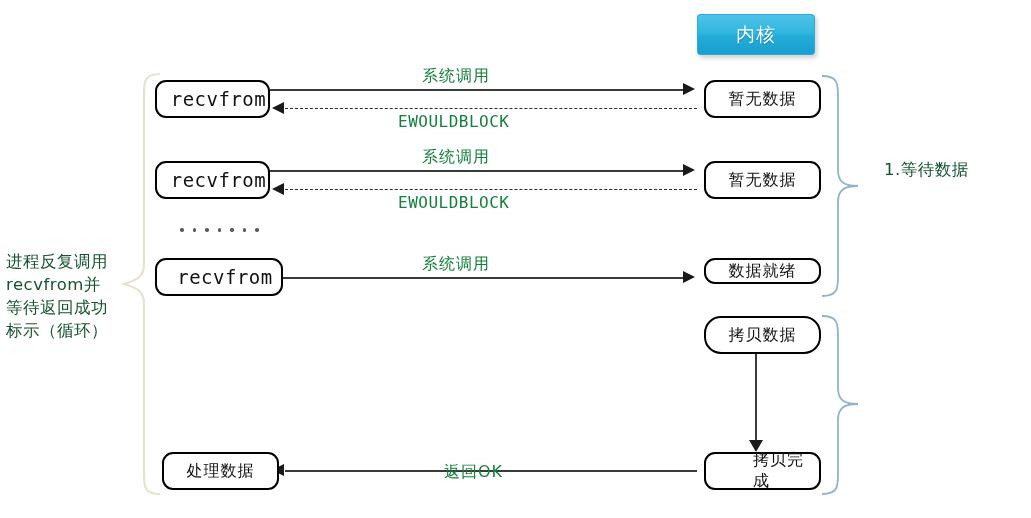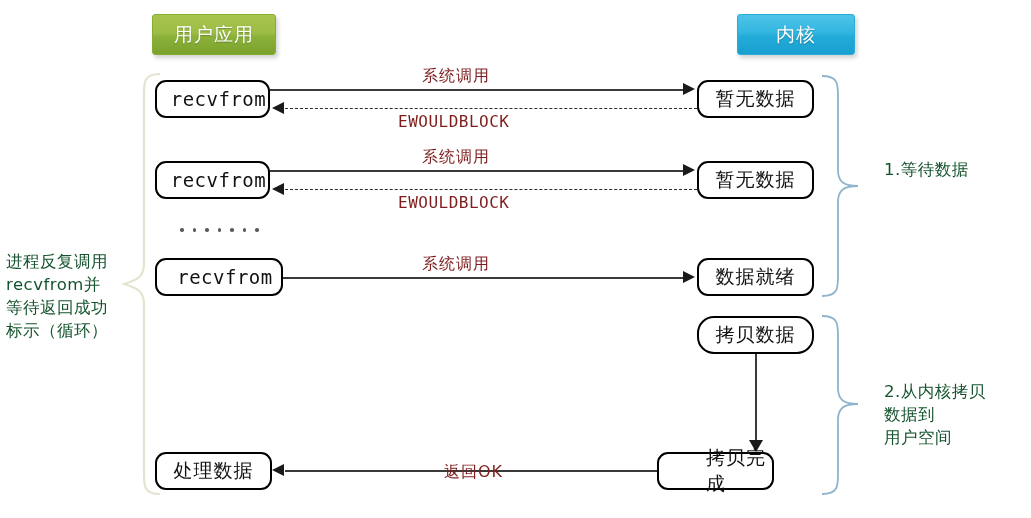--- a/index.html
+++ b/index.html
@@ -30,21 +30,21 @@
     border-radius: 3px;
     text-shadow: 0 1px 1px rgba(0,0,0,0.25);
     box-shadow: 2px 3px 4px rgba(0,0,0,0.18);
   }
   .pill-user {
     left: 152px; top: 14px; width: 122px; height: 39px;
     background: linear-gradient(to bottom, #a8c44f 0%, #9dbd45 45%, #8cb13a 55%, #7aa32c 100%);
     border: 1px solid #86ad33;
   }
   .pill-kernel {
-    left: 737px; top: 14px; width: 116px; height: 39px;
+    left: 697px; top: 14px; width: 116px; height: 39px;
     background: linear-gradient(to bottom, #4fc3e8 0%, #32b6e0 45%, #23abd8 55%, #189fd0 100%);
     border: 1px solid #2badd8;
   }
 
   
   .node {
     position: absolute;
     box-sizing: border-box;
     display: flex;
     align-items: center;
@@ -56,22 +56,23 @@
     z-index: 5;
   }
   .node.mono {
     font-family: "DejaVu Sans Mono", "Liberation Mono", monospace;
     font-size: 19px;
     letter-spacing: 0.5px;
     padding-left: 12px;
   }
   .node.cjk {
     font-family: "DejaVu Sans", "Liberation Sans", sans-serif;
-    font-size: 19px;
+    font-size: 16px;
     letter-spacing: 1px;
+    margin-left: 7px;
   }
 
   
   .line {
     position: absolute;
     background: #3a3a3a;
     height: 1.6px;
     z-index: 2;
   }
   .vline {
@@ -107,21 +108,21 @@
     width: 0; height: 0;
     border-left: 7px solid transparent;
     border-right: 7px solid transparent;
     border-top: 12px solid #1a1a1a;
     z-index: 3;
   }
 
   
   .elabel {
     position: absolute;
-    color: #7f1d1d;
+    color: #15803d;
     font-size: 16px;
     white-space: nowrap;
     z-index: 4;
   }
   .elabel.cjk {
     font-family: "DejaVu Sans", "Liberation Sans", sans-serif;
     letter-spacing: 1px;
   }
   .elabel.mono {
     font-family: "DejaVu Sans Mono", "Liberation Mono", monospace;
@@ -157,21 +158,20 @@
   .brace {
     position: absolute;
     z-index: 1;
   }
 </style>
 </head>
 <body>
 
 <div id="canvas">
 
-  <div class="pill pill-user">用户应用</div>
   <div class="pill pill-kernel">内核</div>
 
   <svg class="brace" style="left:122px; top:72px; width:40px; height:424px;" viewBox="0 0 40 424">
     <path d="M38 2 C22 2 22 10 22 22 L22 192 C22 204 16 208 2 212
              C16 216 22 220 22 232 L22 402 C22 414 22 422 38 422" fill="none" stroke="#e5e3cf" stroke-width="2.2"></path>
   </svg>
 
   <svg class="brace" style="left:820px; top:74px; width:40px; height:224px;" viewBox="0 0 40 224">
     <path d="M2 2 C18 2 18 10 18 22 L18 96 C18 108 24 112 38 112
              C24 112 18 116 18 128 L18 202 C18 214 18 222 2 222" fill="none" stroke="#8fb4cc" stroke-width="1.8"></path>
@@ -181,23 +181,20 @@
     <path d="M2 2 C18 2 18 10 18 22 L18 74 C18 86 24 90 38 90
              C24 90 18 94 18 106 L18 160 C18 172 18 180 2 180" fill="none" stroke="#8fb4cc" stroke-width="1.8"></path>
   </svg>
 
   <div class="caption" style="left:6px; top:250px; width:122px;">进程反复调用
 recvfrom并
 等待返回成功
 标示（循环）</div>
 
   <div class="caption" style="left:884px; top:158px; width:145px;">1.等待数据</div>
-  <div class="caption" style="left:884px; top:380px; width:145px;">2.从内核拷贝
-   数据到
-   用户空间</div>
 
   <div class="node mono" style="left:155px; top:80px; width:115px; height:38px;">recvfrom</div>
   <div class="node cjk" style="left:697px; top:80px; width:117px; height:38px;">暂无数据</div>
 
   <div class="line" style="left:270px; top:89px; width:413px;"></div>
   <div class="arrow-r" style="left:683px; top:83px;"></div>
   <div class="elabel cjk" style="left:422px; top:66px;">系统调用</div>
 
   <div class="dashed" style="left:285px; top:108px; width:412px;"></div>
   <div class="arrow-l" style="left:272px; top:102px;"></div>
@@ -218,30 +215,30 @@
     <i></i>
       <i></i>
       <i></i>
       <i></i>
       <i></i>
       <i></i>
       <i></i>
   </div>
 
   <div class="node mono" style="left:155px; top:258px; width:128px; height:38px;">recvfrom</div>
-  <div class="node cjk" style="left:697px; top:258px; width:117px; height:38px;text-align:right;">数据就绪</div>
+  <div class="node cjk" style="left:697px; top:258px; width:117px; height:26px;text-align:right;">数据就绪</div>
 
   <div class="line" style="left:283px; top:277px; width:400px;"></div>
   <div class="arrow-r" style="left:683px; top:271px;"></div>
   <div class="elabel cjk" style="left:422px; top:254px;">系统调用</div>
 
   <div class="node cjk" style="left:697px; top:316px; width:117px; height:38px;border-radius:17px;">拷贝数据</div>
   <div class="vline" style="left:755px; top:354px; height:92px;"></div>
   <div class="arrow-d" style="left:749px; top:440px;"></div>
-  <div class="node cjk" style="left:657px; top:452px; width:117px; height:38px;padding-left:47px;">拷贝完成</div>
+  <div class="node cjk" style="left:697px; top:452px; width:117px; height:38px;padding-left:47px;">拷贝完成</div>
 
   <div class="node cjk" style="left:155px; top:452px; width:117px; height:38px;">处理数据</div>
 
   <div class="line" style="left:285px; top:470px; width:412px;"></div>
   <div class="arrow-l" style="left:272px; top:464px;"></div>
   <div class="elabel cjk" style="left:444px; top:447px;margin-top:15px;">返回OK</div>
 
 </div>
 
 </body></html>

